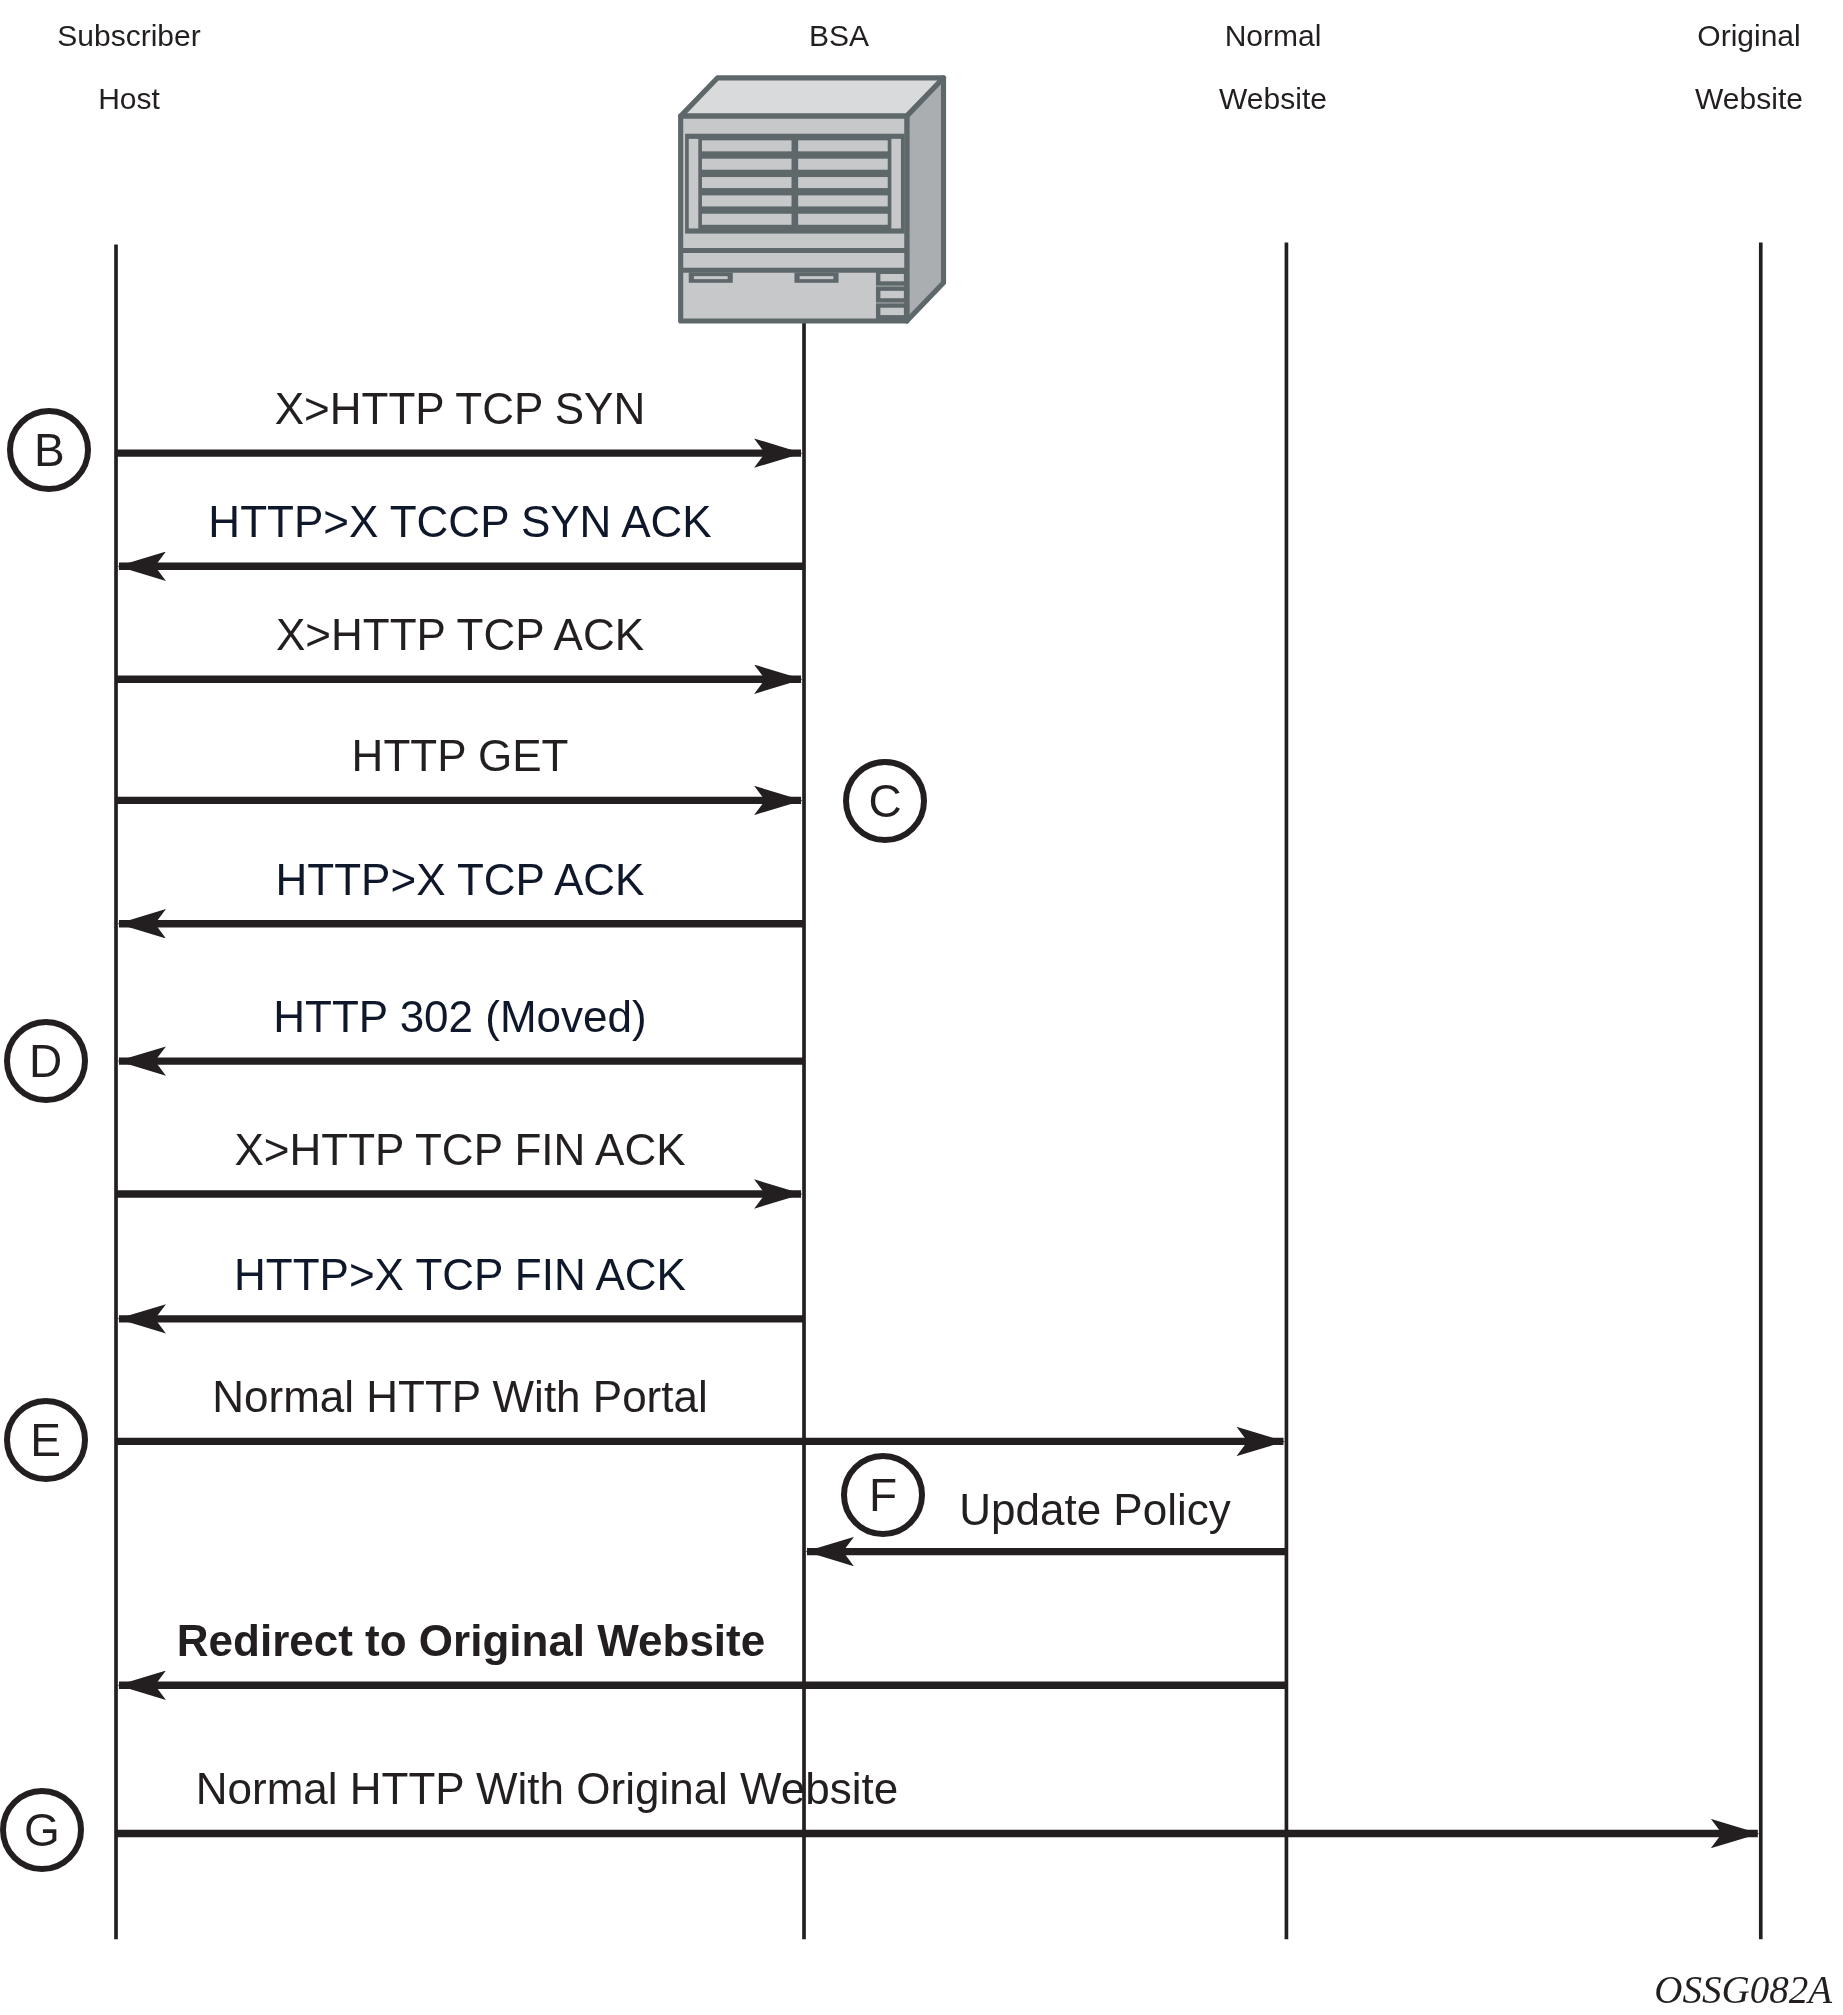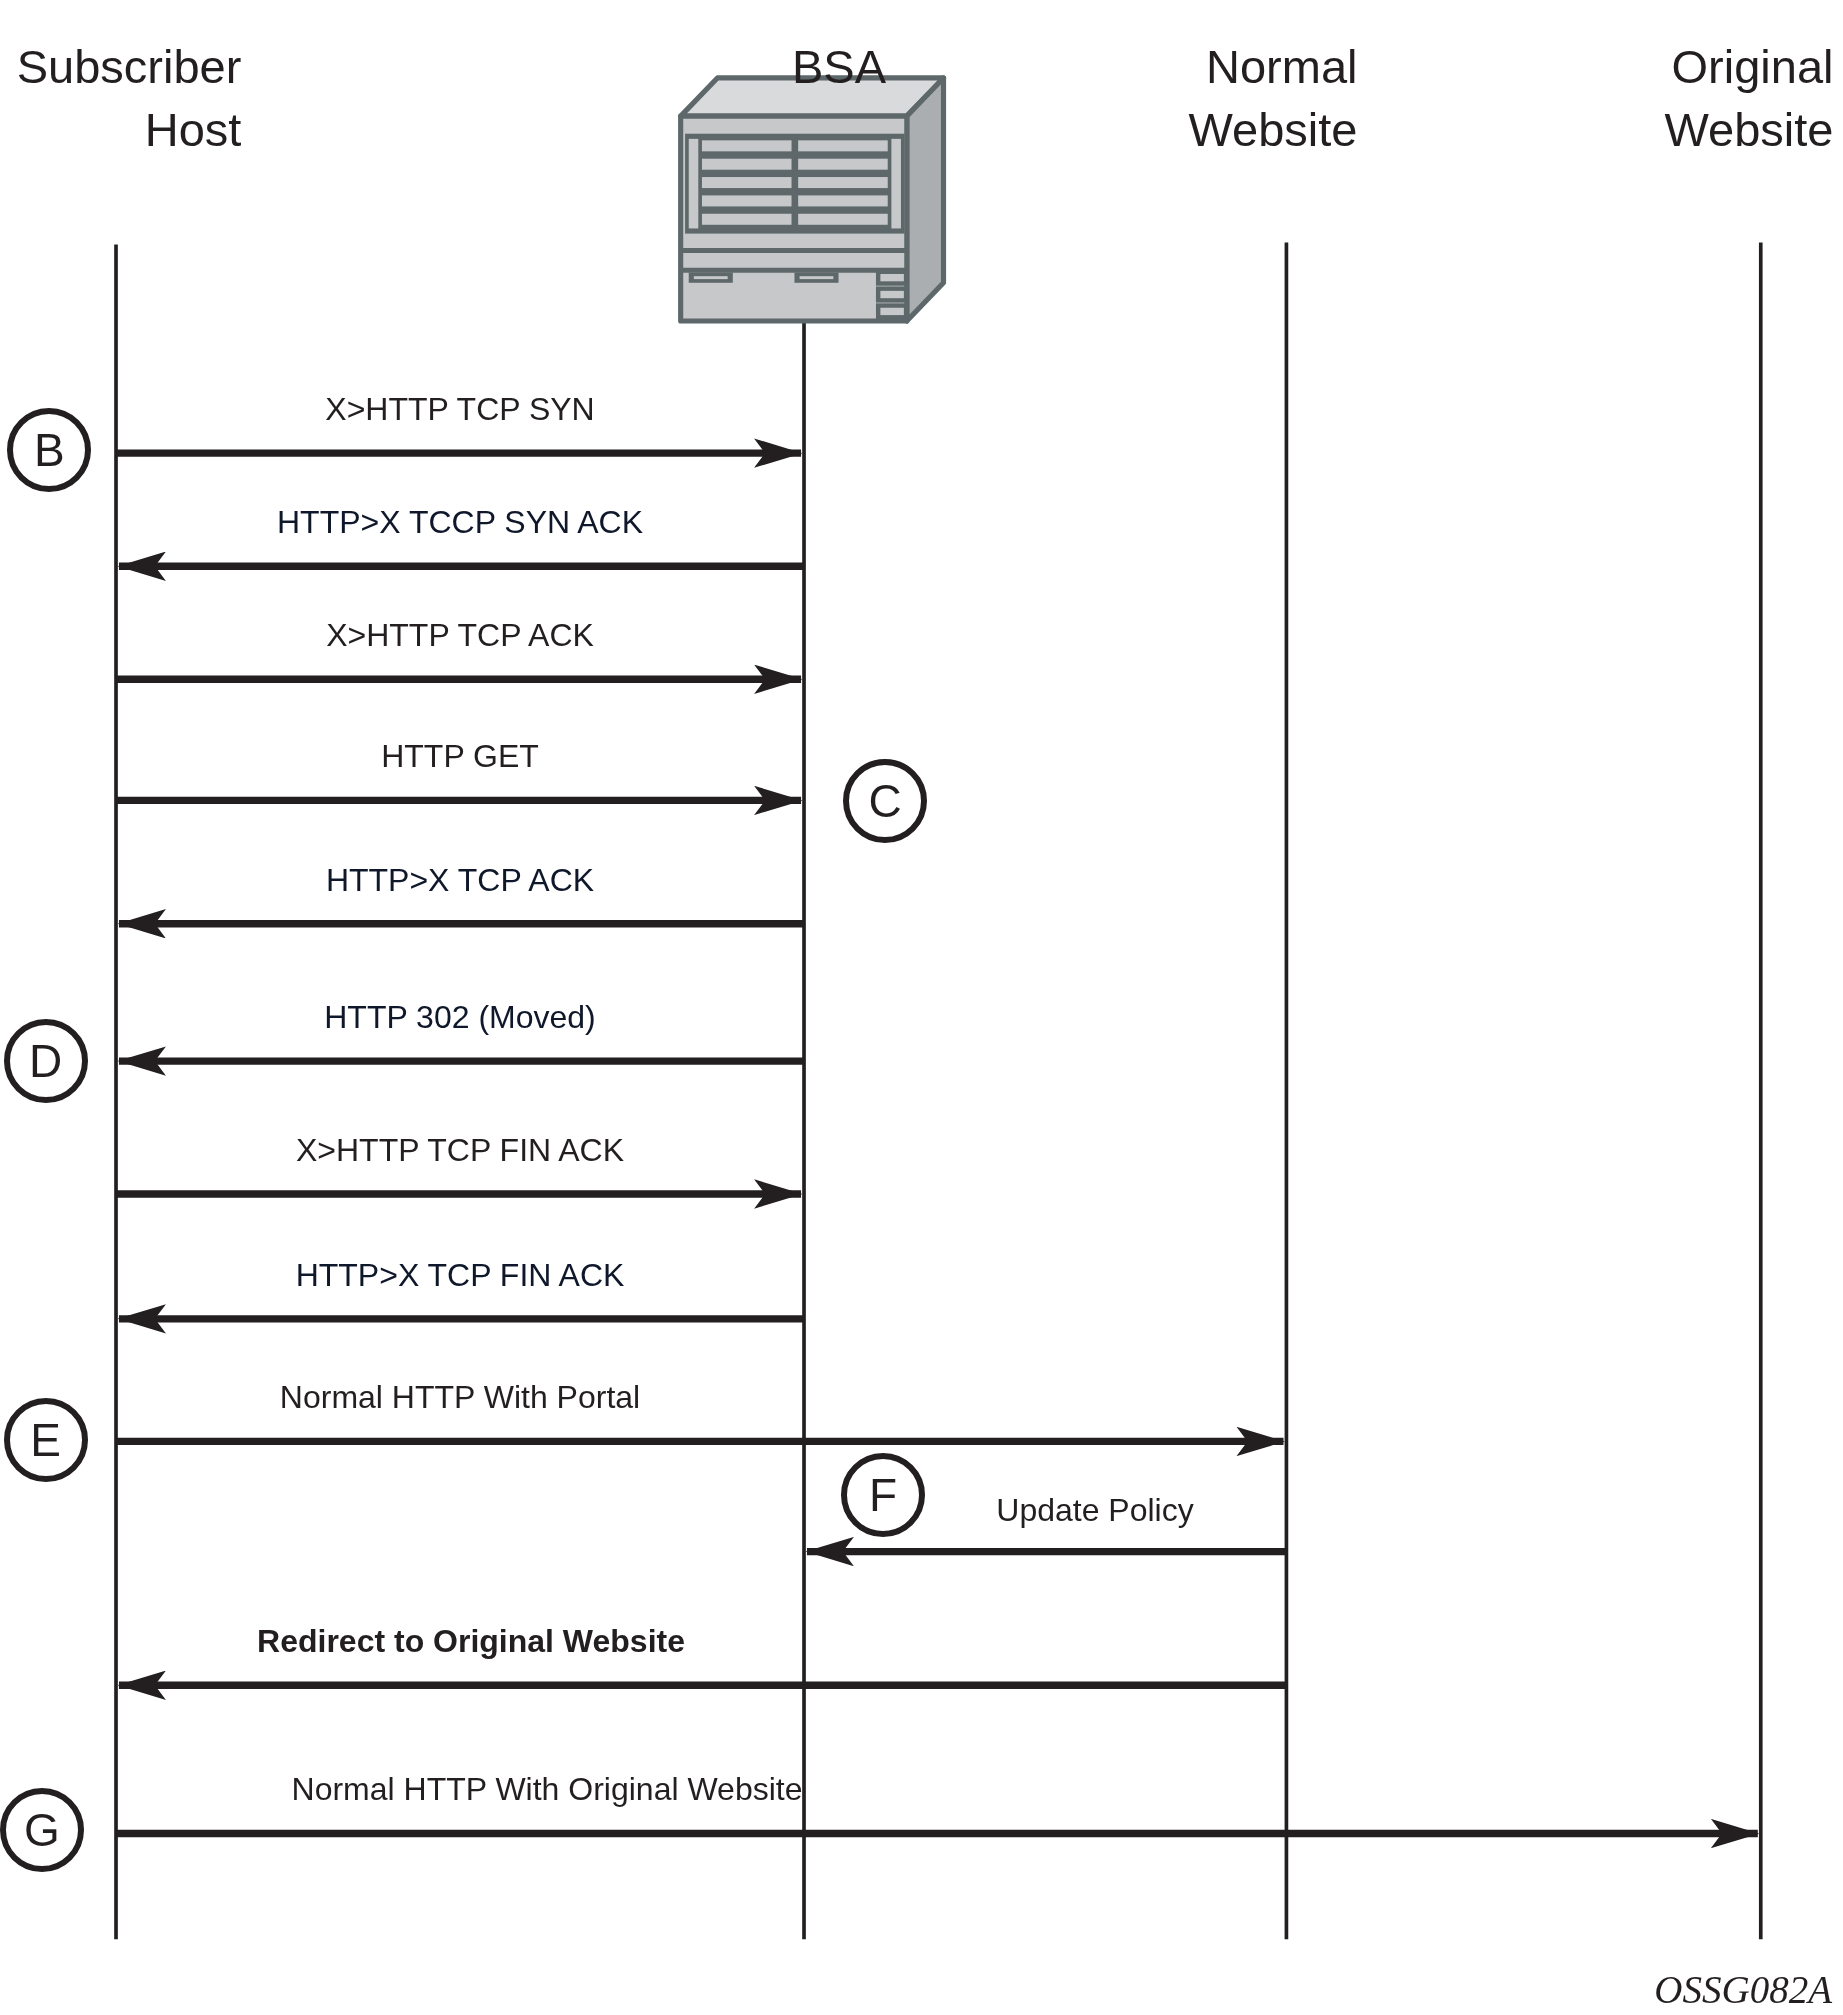--- a/index.html
+++ b/index.html
@@ -18,30 +18,29 @@
   }
   #wires {
     position: absolute;
     left: 0; top: 0;
     width: 1843px; height: 2015px;
   }
   .actor-label {
     position: absolute;
     top: 3.7px;
     transform: translateX(-50%);
-    text-align: right;
-    font-size: 47px;
+    text-align: center;
+    font-size: 30px;
     line-height: 63px;
     white-space: nowrap;
-    margin-top: 31px;
   }
   .msg-label {
     position: absolute;
     transform: translateX(-50%);
-    font-size: 32px;
+    font-size: 44px;
     line-height: 54px;
     white-space: nowrap;
     text-align: center;
   }
   .msg-black { color: #231F20; }
   .msg-red   { color: #0f172a; }
   .step-circle {
     position: absolute;
     width: 84px;
     height: 84px;

